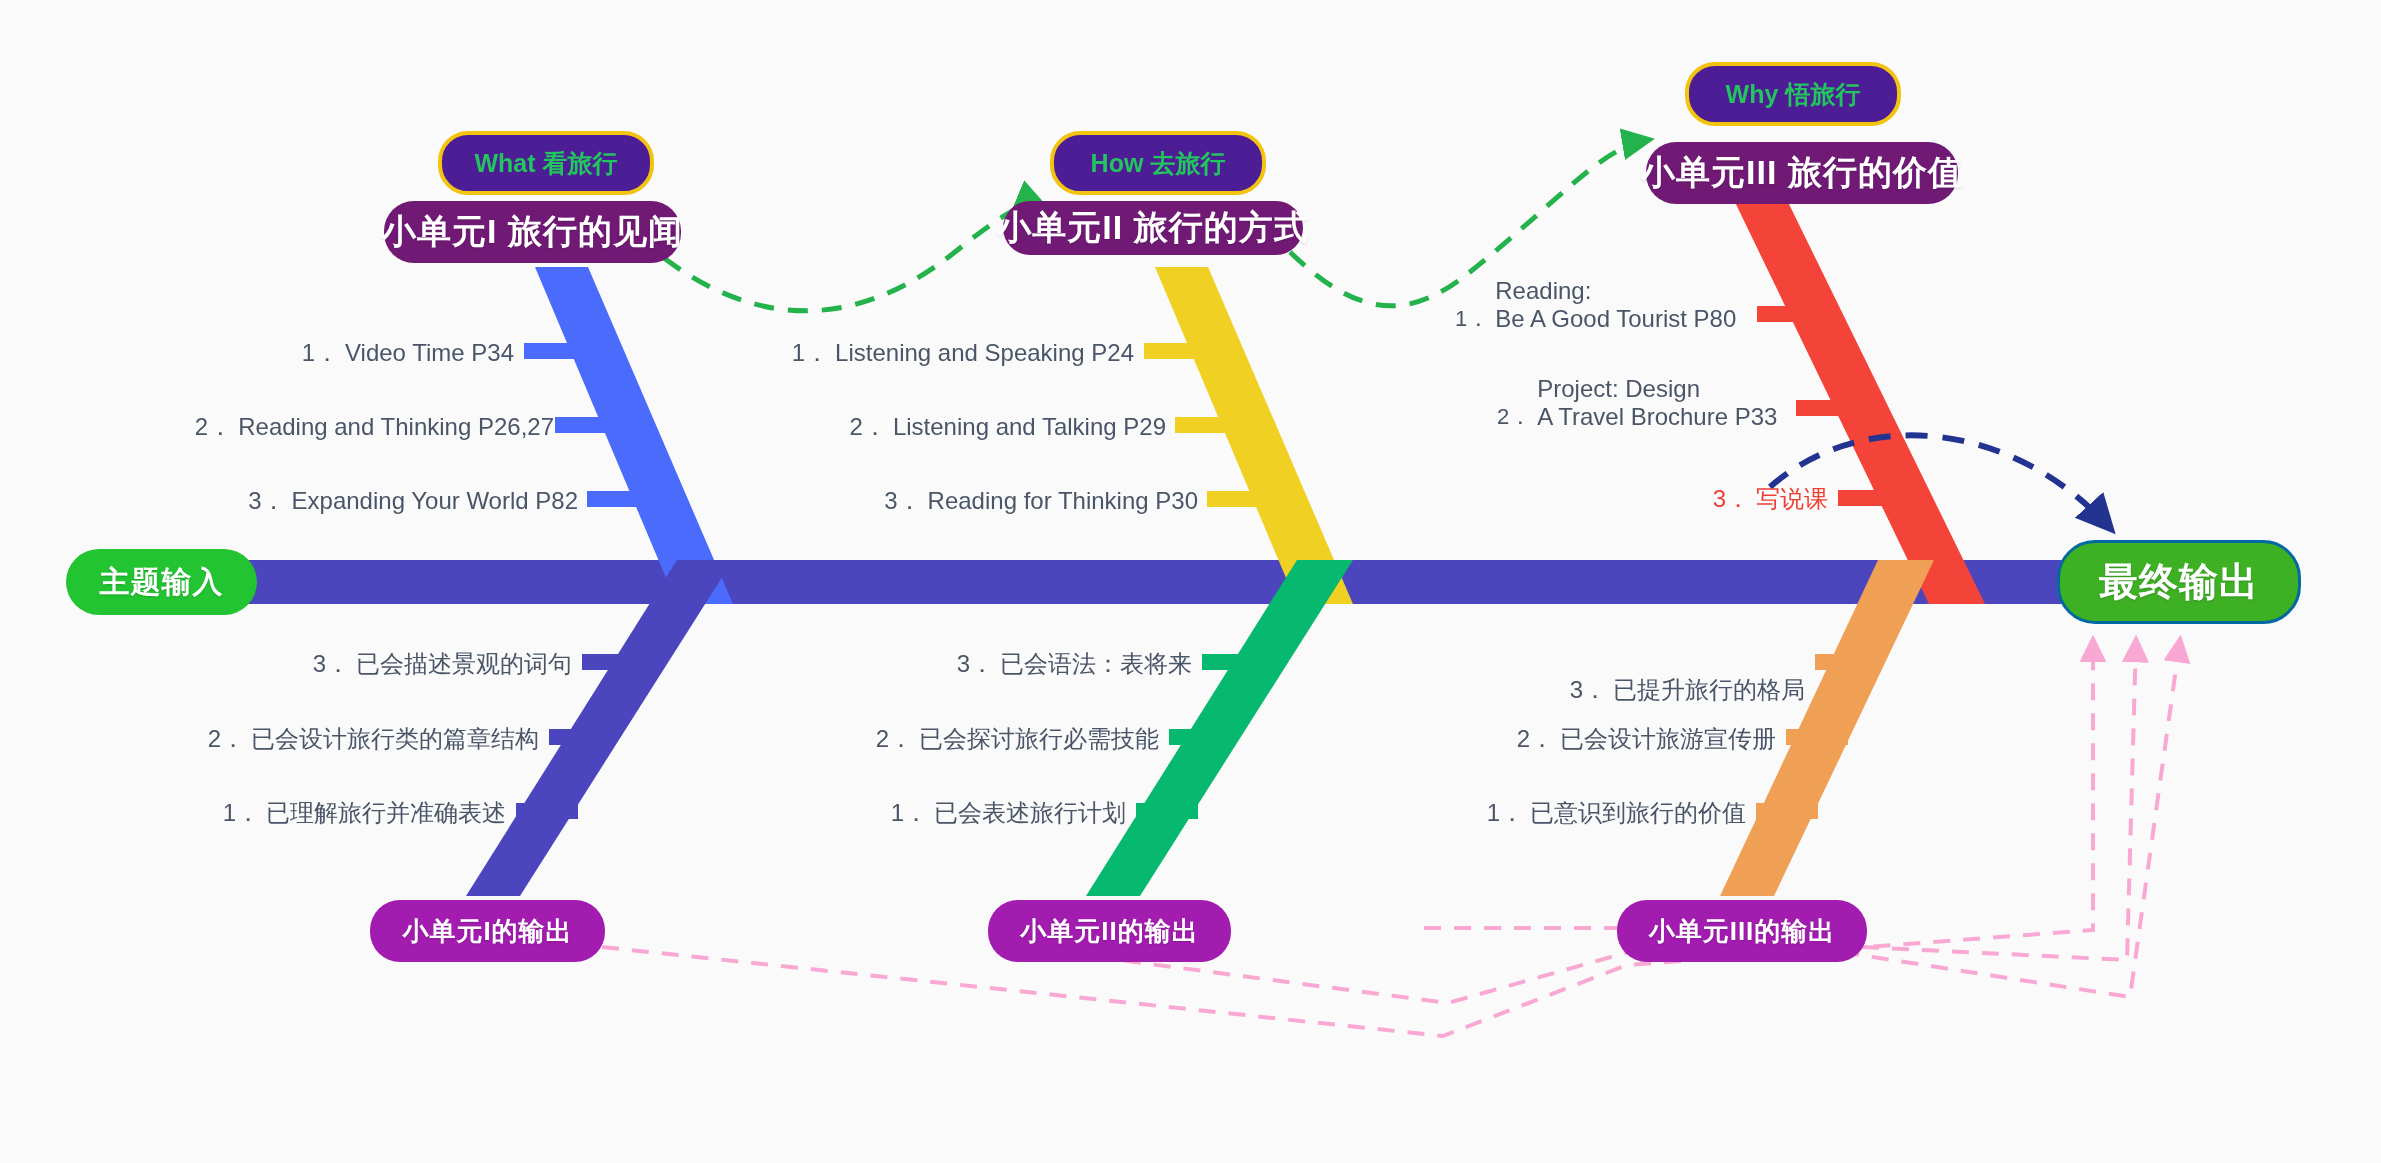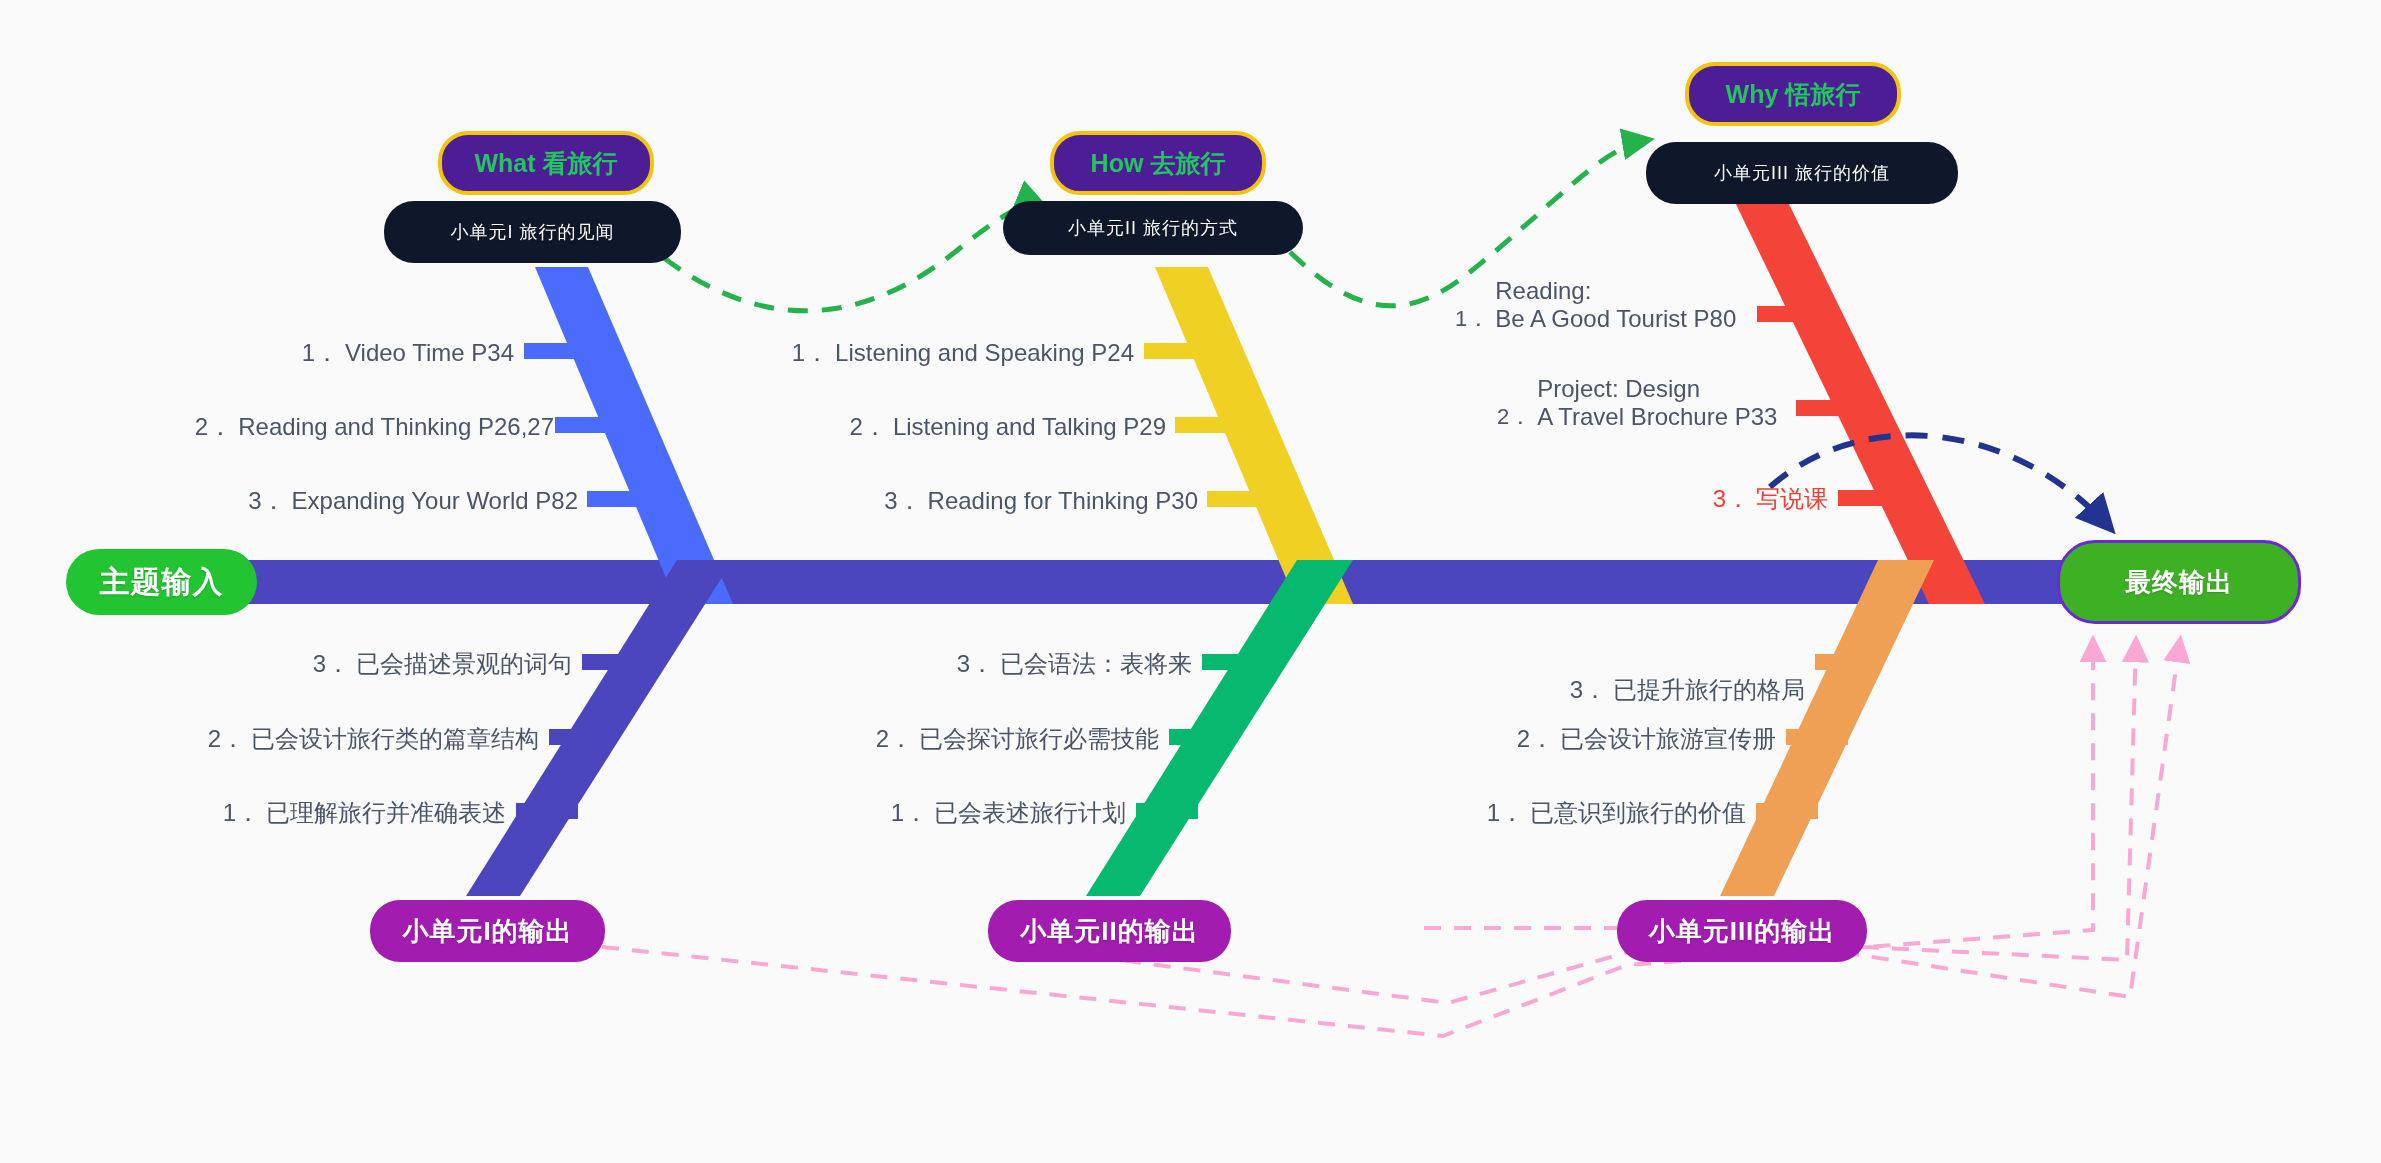--- a/index.html
+++ b/index.html
@@ -42,33 +42,33 @@
     border-radius: 34px;
     font-size: 30px;
     font-weight: bold;
     letter-spacing: 1px;
     text-shadow: 0 1px 2px rgba(0,0,0,.18);
   }
   .cap-final {
     background: #3eb024;
     color: #ffffff;
     border-radius: 38px;
-    font-size: 26px;
-    font-weight: bold;
-    letter-spacing: 1px;
-    border: 3px solid #6d28d9;
+    font-size: 39px;
+    font-weight: bold;
+    letter-spacing: 1px;
+    border: 3px solid #0369a1;
     text-shadow: 0 1px 2px rgba(0,0,0,.18);
     align-items: center;
   }
   .cap-unit {
-    background: #0f172a;
+    background: #701a75;
     color: #ffffff;
     border-radius: 30px;
-    font-size: 18px;
-    font-weight: normal;
+    font-size: 34px;
+    font-weight: bold;
     letter-spacing: 1px;
     text-shadow: 0 1px 2px rgba(0,0,0,.15);
   }
   .cap-out {
     background: #a21caf;
     color: #ffffff;
     border-radius: 30px;
     font-size: 26px;
     font-weight: bold;
     letter-spacing: 1px;

